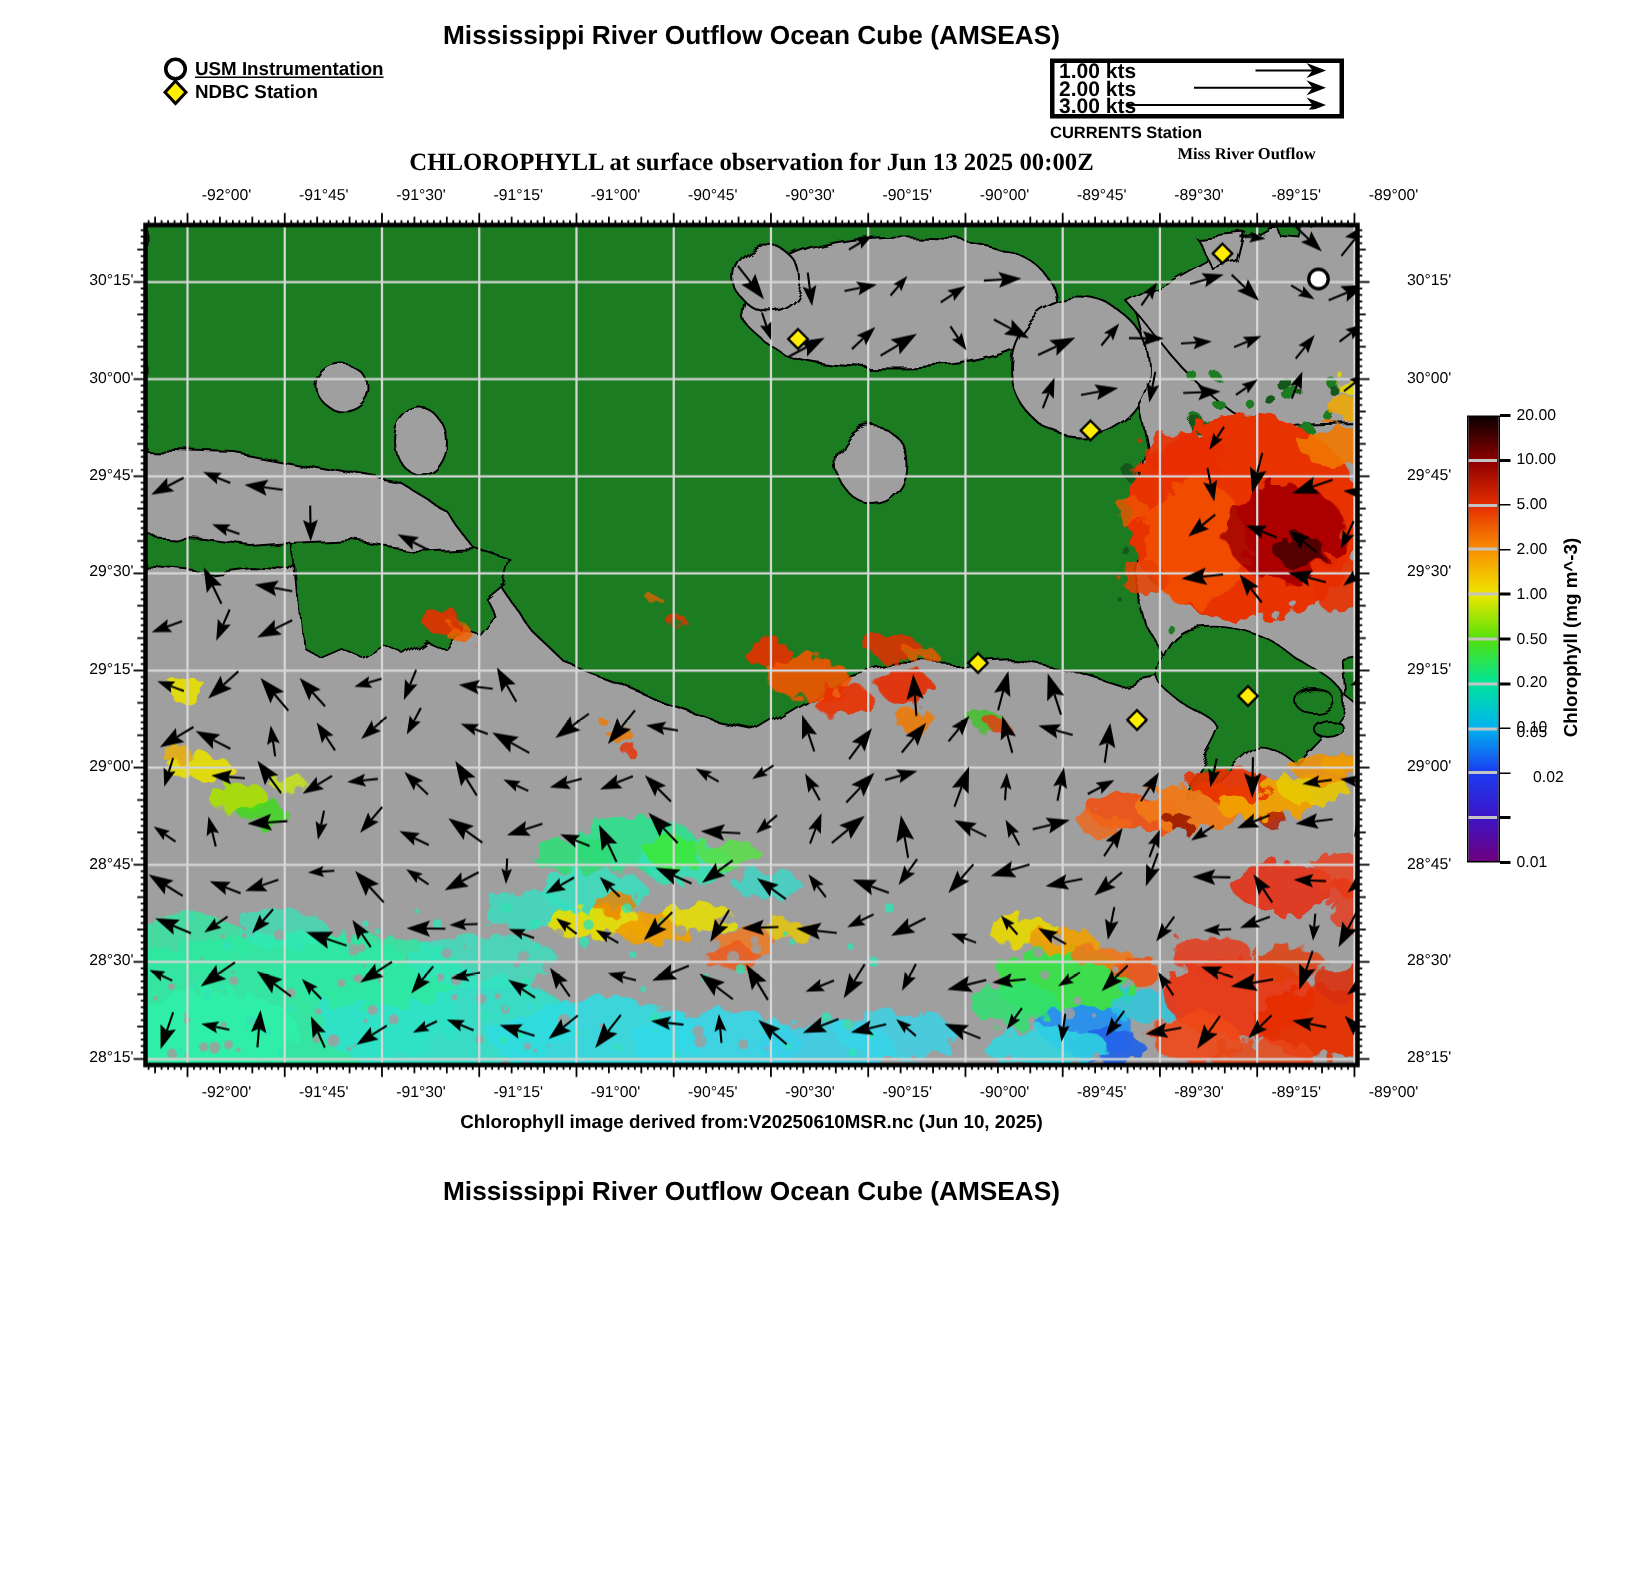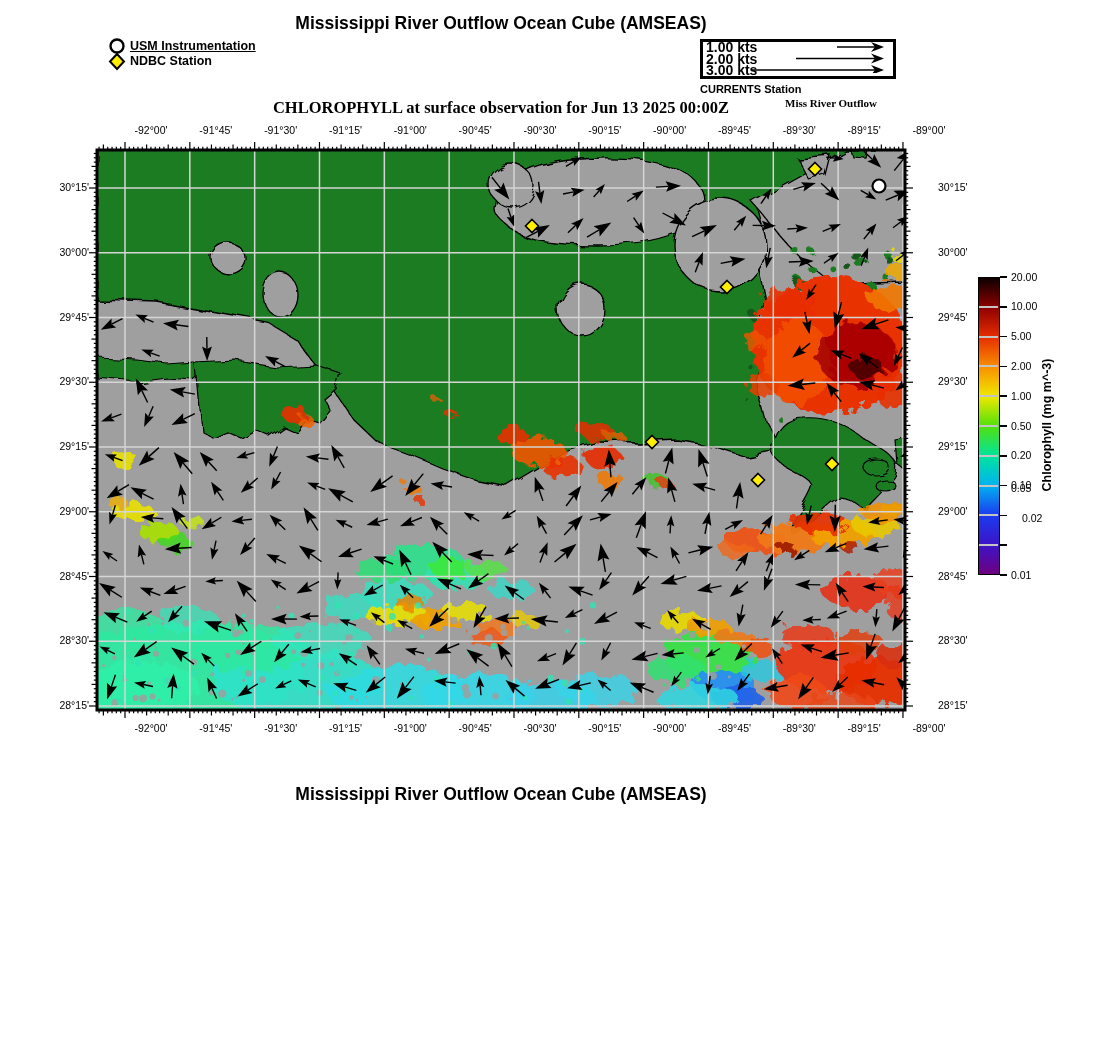--- a/index.html
+++ b/index.html
@@ -2094,15 +2094,16 @@
       <div class="abs" style="left: 1000px; top: 514.65px; width: 7px; height: 1.5px; background: rgb(0, 0, 0);"></div>
       <div class="abs cb-label" style="left: 1011px; top: 482px;">0.05</div>
       <div class="abs" style="left: 979px; top: 544.2px; width: 19px; height: 2px; background: rgb(196, 196, 196);"></div>
       <div class="abs" style="left: 1000px; top: 544.45px; width: 7px; height: 1.5px; background: rgb(0, 0, 0);"></div>
       <div class="abs cb-label" style="left: 1011px; top: 512px; margin-left: 11px;">0.02</div>
       <div class="abs" style="left: 1000px; top: 574.25px; width: 7px; height: 1.5px; background: rgb(0, 0, 0);"></div>
       <div class="abs cb-label" style="left: 1011px; top: 568.5px;">0.01</div>
     </div>
   <div class="abs cb-title" id="cbTitle" style="left:897px;top:418px;width:300px;transform:rotate(-90deg);">Chlorophyll (mg m^-3)</div>
 
+  <div class="abs caption" style="left:501px;top:741px;">Chlorophyll image derived from:V20250610MSR.nc (Jun 10, 2025)</div>
   <div class="abs title" style="left:501px;top:784px;">Mississippi River Outflow Ocean Cube (AMSEAS)</div>
 
 </div>
 
 </body></html>

